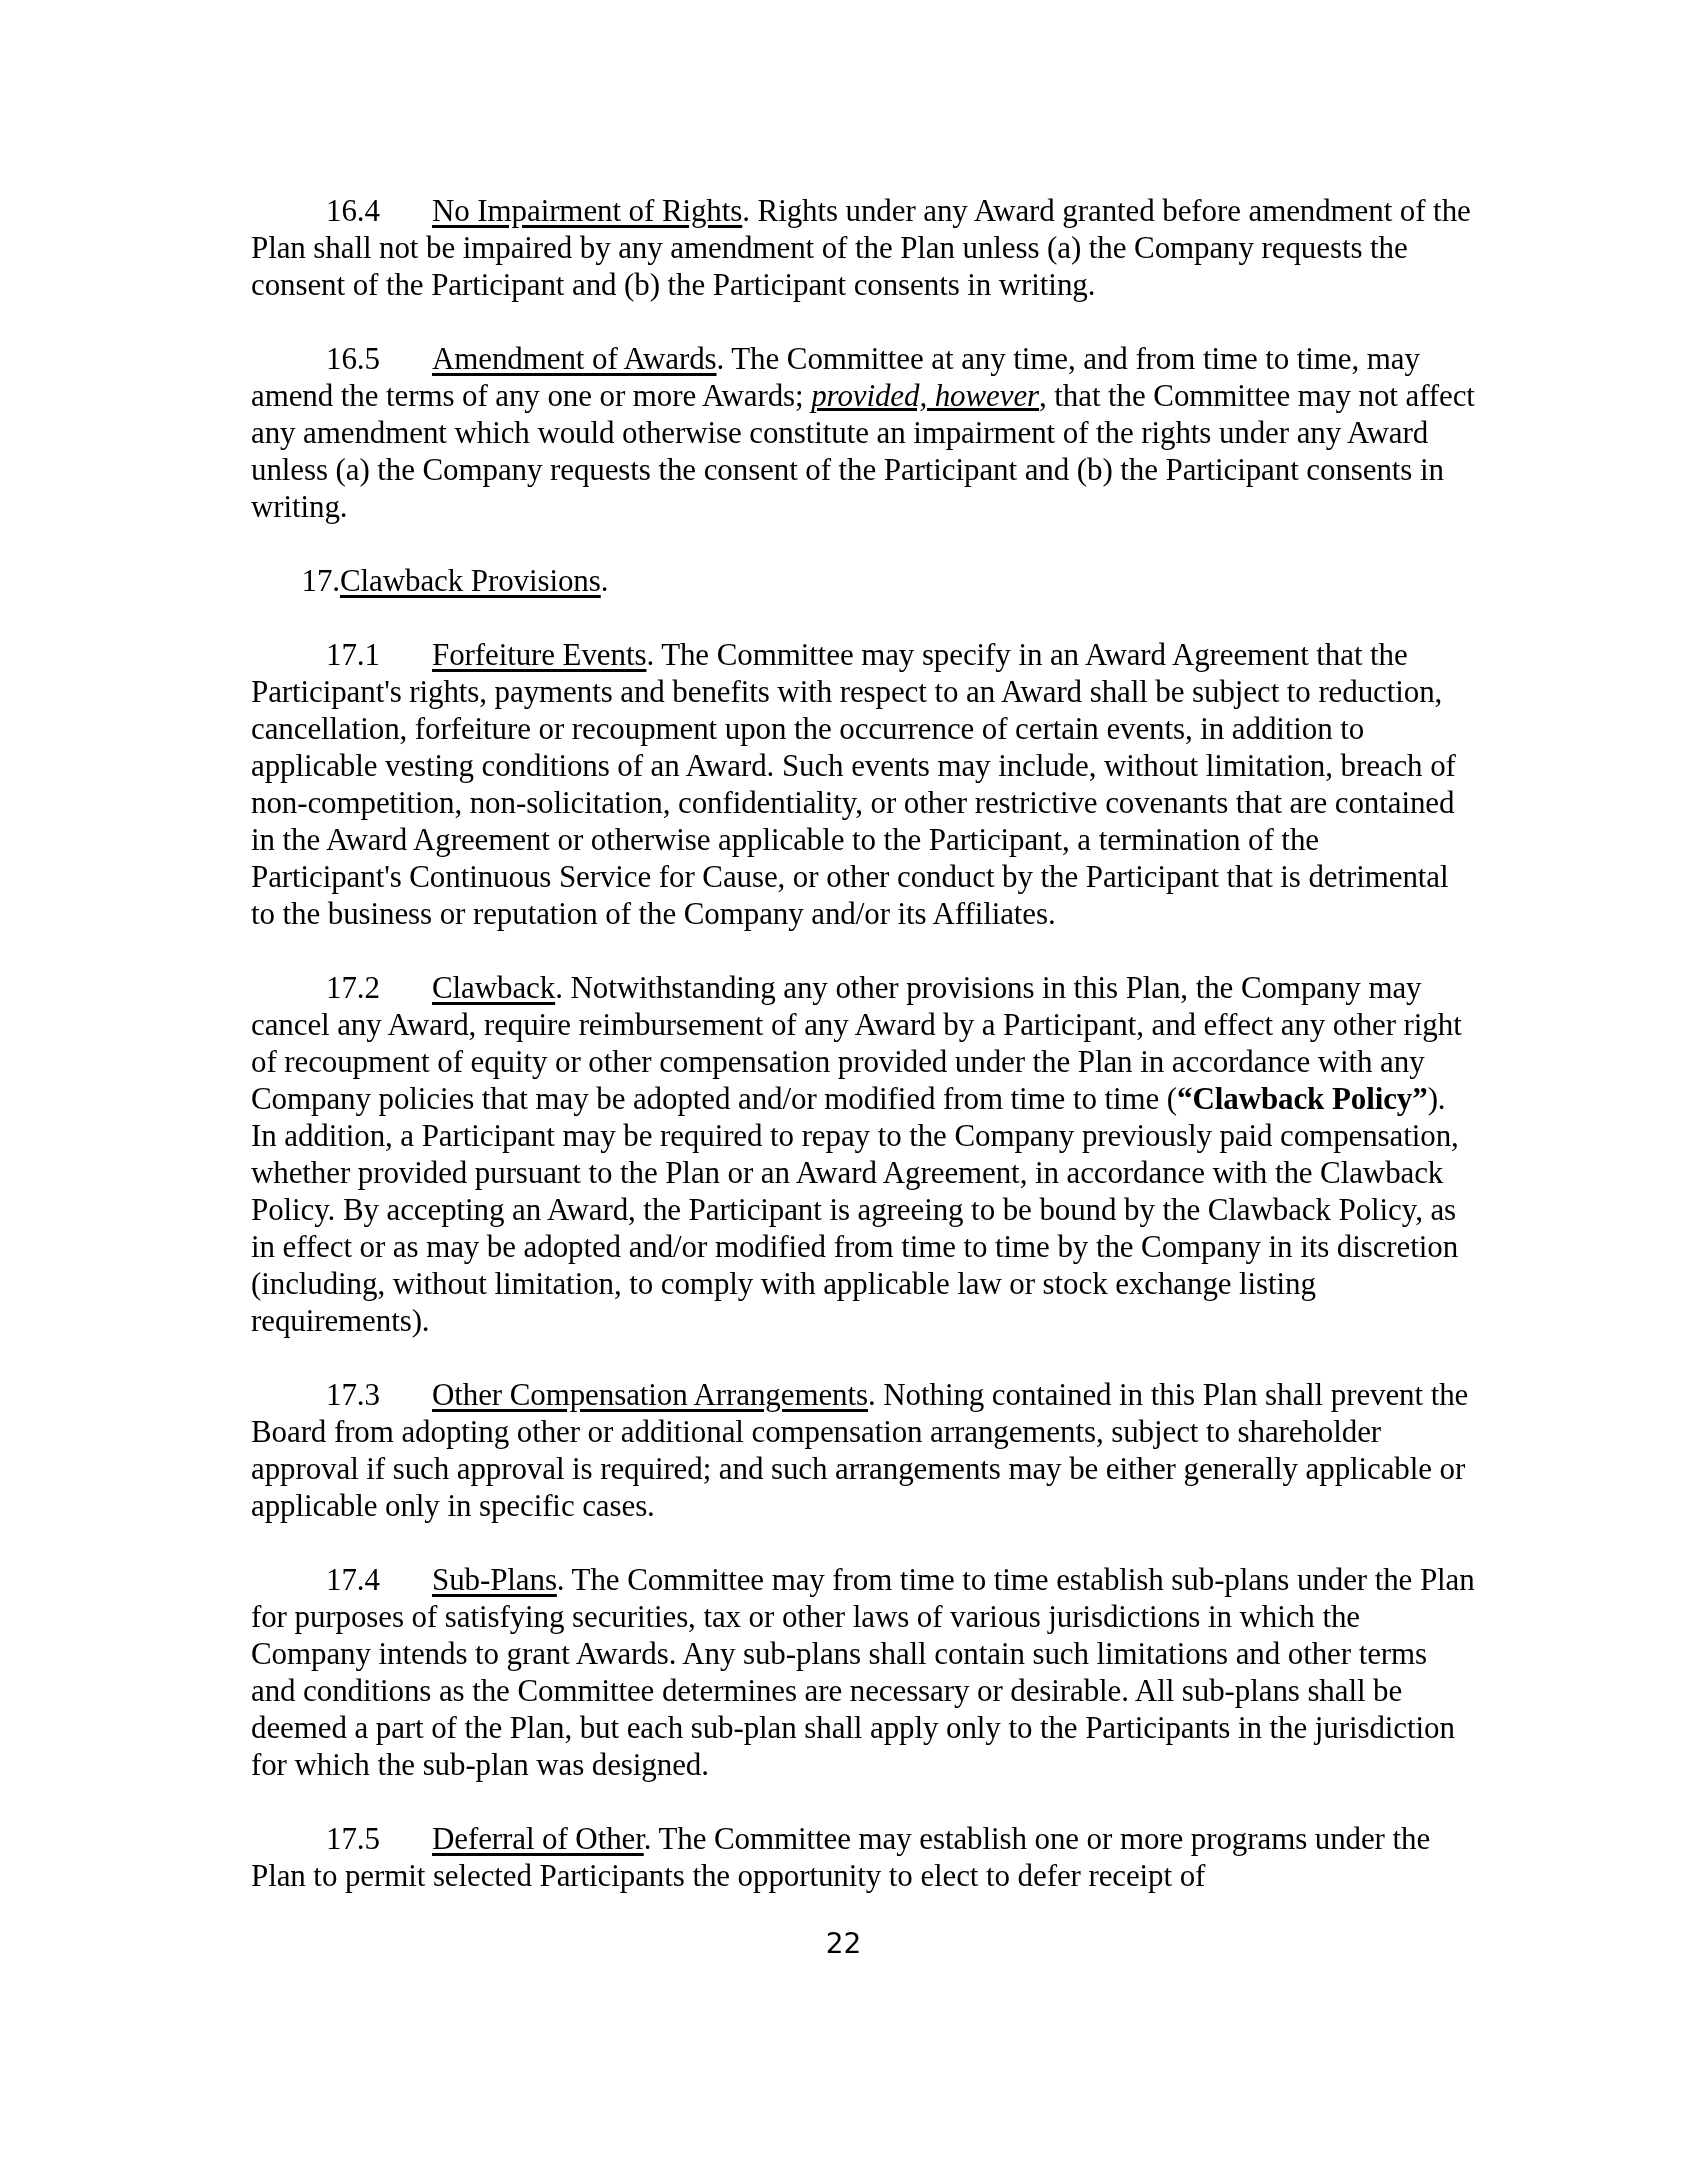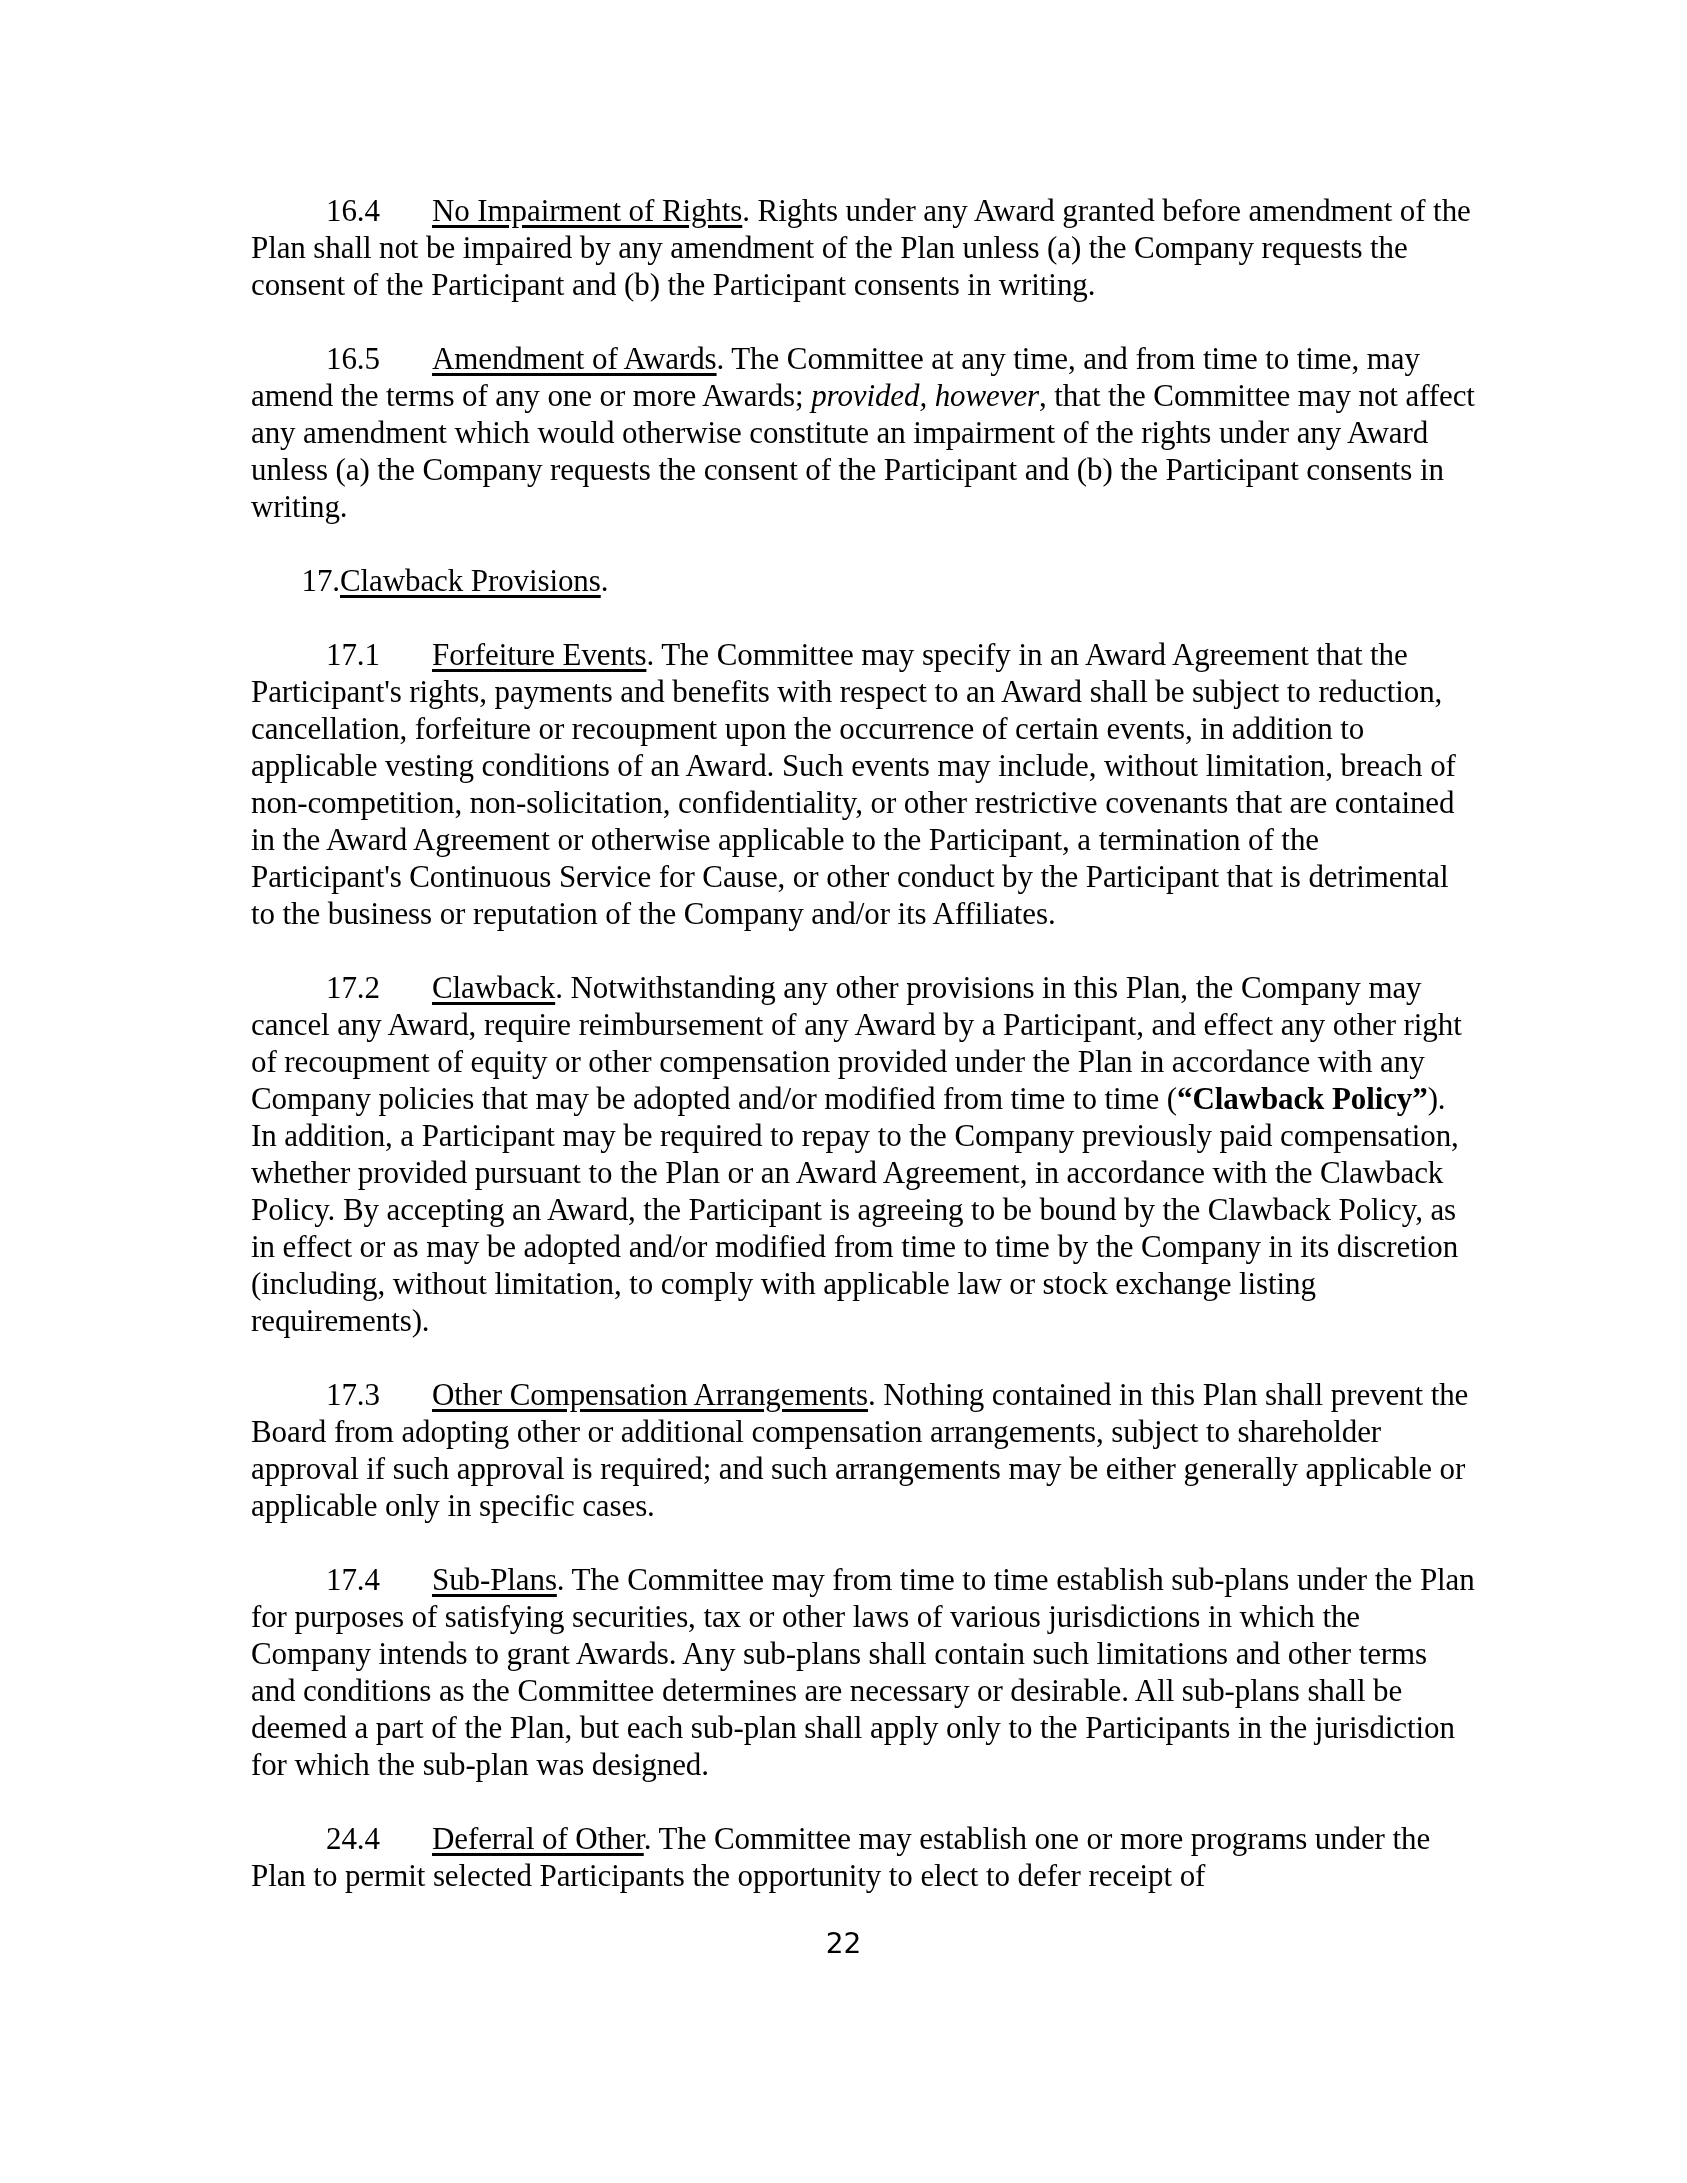--- a/index.html
+++ b/index.html
@@ -10,21 +10,21 @@
   }
   .content {
     position: absolute; left: 251px; top: 192px; width: 1224px;
     font-size: 31px; line-height: 37px; letter-spacing: -0.1px;
   }
   .para { margin: 0 0 37px 0; text-align: left; }
   .para.sub { text-indent: 75px; }
   .num { display: inline-block; width: 106px; text-indent: 0; }
   .num.top { width: 89px; text-align: right; }
   .heading { text-decoration: underline; text-decoration-thickness: 2.6px; text-underline-offset: 4px; }
-  .ital { font-style: italic; }
+  .ital { font-style: italic; text-decoration: underline; }
   .bold { font-weight: bold; }
   .page-number {
     position: absolute; left: 0; width: 1687px; top: 1927px; text-align: center;
     font-family: "DejaVu Sans", "Liberation Sans", sans-serif; font-size: 28px; color: #000;
   }
 </style>
 </head>
 <body>
 
 <div class="page">
@@ -37,19 +37,19 @@
     <p class="para"><span class="num top">17.</span><span class="heading">Clawback Provisions</span><span>.</span></p>
 
     <p class="para sub"><span class="num">17.1</span><span class="heading">Forfeiture Events</span><span>. The Committee may specify in an Award Agreement that the Participant's rights, payments and benefits with respect to an Award shall be subject to reduction, cancellation, forfeiture or recoupment upon the occurrence of certain events, in addition to applicable vesting conditions of an Award. Such events may include, without limitation, breach of non-competition, non-solicitation, confidentiality, or other restrictive covenants that are contained in the Award Agreement or otherwise applicable to the Participant, a termination of the Participant's Continuous Service for Cause, or other conduct by the Participant that is detrimental to the business or reputation of the Company and/or its Affiliates.</span></p>
 
     <p class="para sub"><span class="num">17.2</span><span class="heading">Clawback</span><span>. Notwithstanding any other provisions in this Plan, the Company may cancel any Award, require reimbursement of any Award by a Participant, and effect any other right of recoupment of equity or other compensation provided under the Plan in accordance with any Company policies that may be adopted and/or modified from time to time (</span><span class="bold">“Clawback Policy”</span><span>). In addition, a Participant may be required to repay to the Company previously paid compensation, whether provided pursuant to the Plan or an Award Agreement, in accordance with the Clawback Policy. By accepting an Award, the Participant is agreeing to be bound by the Clawback Policy, as in effect or as may be adopted and/or modified from time to time by the Company in its discretion (including, without limitation, to comply with applicable law or stock exchange listing requirements).</span></p>
 
     <p class="para sub"><span class="num">17.3</span><span class="heading">Other Compensation Arrangements</span><span>. Nothing contained in this Plan shall prevent the Board from adopting other or additional compensation arrangements, subject to shareholder approval if such approval is required; and such arrangements may be either generally applicable or applicable only in specific cases.</span></p>
 
     <p class="para sub"><span class="num">17.4</span><span class="heading">Sub-Plans</span><span>. The Committee may from time to time establish sub-plans under the Plan for purposes of satisfying securities, tax or other laws of various jurisdictions in which the Company intends to grant Awards. Any sub-plans shall contain such limitations and other terms and conditions as the Committee determines are necessary or desirable. All sub-plans shall be deemed a part of the Plan, but each sub-plan shall apply only to the Participants in the jurisdiction for which the sub-plan was designed.</span></p>
 
-    <p class="para sub"><span class="num">24.4</span><span class="heading">Deferral of Other</span><span>. The Committee may establish one or more programs under the Plan to permit selected Participants the opportunity to elect to defer receipt of</span></p>
+    <p class="para sub"><span class="num">17.5</span><span class="heading">Deferral of Other</span><span>. The Committee may establish one or more programs under the Plan to permit selected Participants the opportunity to elect to defer receipt of</span></p>
 
   </div>
 
   <div class="page-number">22</div>
 </div>
 
 
 </body></html>

